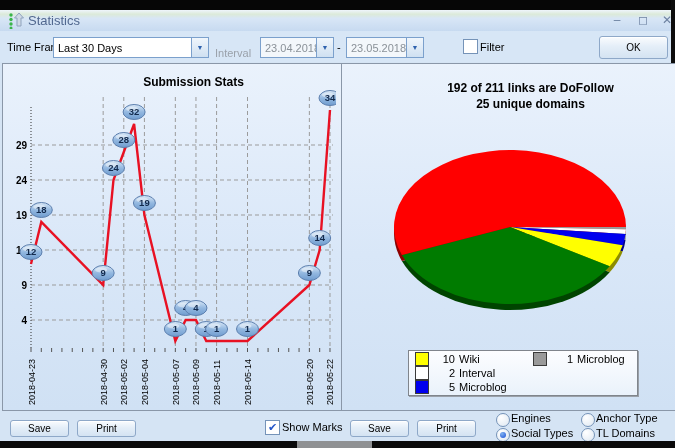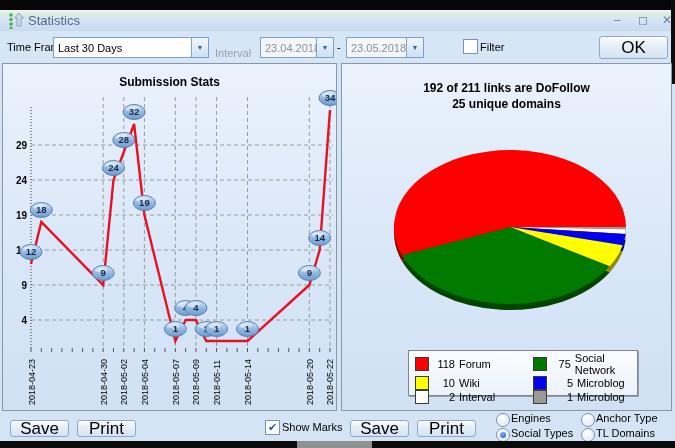--- a/index.html
+++ b/index.html
@@ -21,30 +21,30 @@
   .lbl{font-size:11px;color:#000;}
   .lbl-dis{font-size:11px;color:#9aa1aa;}
   .field{height:19px;border:1px solid #7ba0cc;background:#fff;font-size:11px;
     display:flex;align-items:center;}
   .field .txt{flex:1;padding:0 4px;white-space:nowrap;overflow:hidden;}
   .drop{width:16px;height:100%;border-left:1px solid #7ba0cc;
     background:linear-gradient(180deg,#f0f6fc,#cfe0f1);display:flex;
     align-items:center;justify-content:center;font-size:7px;color:#2f62ae;}
   .field.disabled{background:#f3f7fb;}
   .field.disabled .txt{color:#8a9198;}
-  .btn{border:1px solid #8ea8c8;border-radius:3px;font-size:17px;color:#000;
+  .btn{border:1px solid #8ea8c8;border-radius:3px;font-size:10px;color:#000;
     background:linear-gradient(180deg,#fafcfe,#e4eef8 45%,#d4e3f2);
     display:flex;align-items:center;justify-content:center;
     box-shadow:inset 0 1px 0 #fff;}
   .checkbox{width:13px;height:13px;border:1px solid #7593b8;background:#fff;
     display:flex;align-items:center;justify-content:center;font-size:11px;
     color:#2456c9;line-height:11px;}
   
   .panel{border:1px solid #8a97a8;
-    background:linear-gradient(180deg,#eaf2fc 0%,#d9e7f8 55%,#d0e1f4 100%);}
+    background:linear-gradient(180deg,#eaf2fc 0%,#d9e7f8 55%,#d0e1f4 100%);padding-left:16px;}
   #left-panel{left:2px;top:63px;width:333px;height:346px;}
   #right-panel{left:341px;top:63px;width:329px;height:346px;}
   .chart-title{width:100%;text-align:center;font-size:12px;font-weight:bold;color:#000;}
   
   #legend{left:66px;top:286px;width:230px;height:46px;border:1px solid #80858c;
     background:linear-gradient(180deg,#fcfdff,#eaf2fb);
     box-shadow:1px 1px 0 #9aa0a8;display:grid;
     grid-template-columns:118px 108px;grid-template-rows:repeat(3,1fr);
     grid-auto-flow:column;align-items:center;padding:1px 0 1px 6px;
     box-sizing:border-box;}
@@ -272,38 +272,28 @@
       <path d="M168,169 L59.9,197.0 A116,77 0 1 1 284.0,169.0 Z" fill="#8c0000"></path>
       <path d="M168,163 L284.0,163.0 A116,77 0 0 1 283.9,165.3 Z" fill="#9a9a9a"></path>
       <path d="M168,163 L283.9,165.3 A116,77 0 0 1 283.5,169.9 Z" fill="#ffffff"></path>
       <path d="M168,163 L283.5,169.9 A116,77 0 0 1 280.7,181.2 Z" fill="#0000ee"></path>
       <path d="M168,163 L280.7,181.2 A116,77 0 0 1 267.7,202.3 Z" fill="#ffff00"></path>
       <path d="M168,163 L267.7,202.3 A116,77 0 0 1 59.9,191.0 Z" fill="#007b00"></path>
       <path d="M168,163 L59.9,191.0 A116,77 0 1 1 284.0,163.0 Z" fill="#ff0000"></path>
     </svg>
   <div class="abs" id="legend">
       <div class="leg-item">
-        <span class="leg-sw" style="background:#ff0000"></span>
-        <span class="leg-num">118</span>
-        <span>Forum</span>
-      </div>
-      <div class="leg-item">
         <span class="leg-sw" style="background:#ffff00"></span>
         <span class="leg-num">10</span>
         <span>Wiki</span>
       </div>
       <div class="leg-item">
         <span class="leg-sw" style="background:#ffffff"></span>
         <span class="leg-num">2</span>
         <span>Interval</span>
-      </div>
-      <div class="leg-item">
-        <span class="leg-sw" style="background:#007b00"></span>
-        <span class="leg-num">75</span>
-        <span>Social Network</span>
       </div>
       <div class="leg-item">
         <span class="leg-sw" style="background:#0000ee"></span>
         <span class="leg-num">5</span>
         <span>Microblog</span>
       </div>
       <div class="leg-item">
         <span class="leg-sw" style="background:#9a9a9a"></span>
         <span class="leg-num">1</span>
         <span>Microblog</span>

